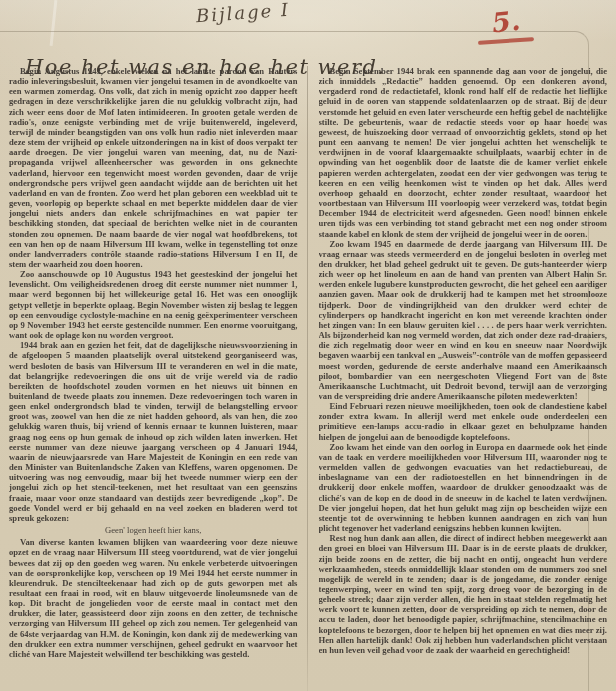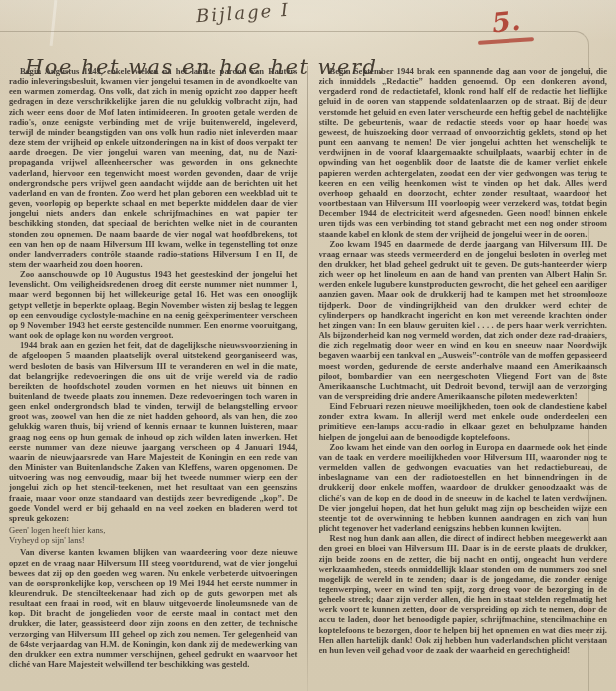--- a/index.html
+++ b/index.html
@@ -93,21 +93,21 @@
     margin-left:9px;
     background:linear-gradient(180deg, rgba(100,90,72,0.38) 0%, rgba(100,90,72,0.30) 90%, rgba(100,90,72,0.08) 100%);
   }
   .para{
     margin:0;
     text-indent:11px;
     font-weight:bold;
   }
   .verse{
     margin:2px 0 2px 0;
-    text-align:left;
+    text-align:center;
   }
   .verse-line{
     text-indent:0;
   }
 </style>
 </head>
 <body>
 
 <div class="page">
   <div class="crease"></div>
@@ -122,21 +122,20 @@
 
   <h1 class="article-title">Hoe het was en hoe het werd.</h1>
 
   <div class="columns">
     <div class="col left-col">
         <p class="para">Begin Augustus 1943, enkele weken na het laatste pardon van Rauters radio inleveringsbesluit, kwamen vier jongelui tesamen in de avondkoelte van een warmen zomerdag. Ons volk, dat zich in menig opzicht zoo dapper heeft gedragen in deze verschrikkelijke jaren die nu gelukkig volbracht zijn, had zich weer eens door de Mof laten intimideeren. In grooten getale werden de radio's, onze eenigste verbinding met de vrije buitenwereld, ingeleverd, terwijl de minder beangstigden van ons volk hun radio niet inleverden maar deze stem der vrijheid op enkele uitzonderingen na in kist of doos verpakt ter aarde droegen. De vier jongelui waren van meening, dat, nu de Nazi-propaganda vrijwel alleenheerscher was geworden in ons geknechte vaderland, hiervoor een tegenwicht moest worden gevonden, daar de vrije ondergrondsche pers vrijwel geen aandacht wijdde aan de berichten uit het vaderland en van de fronten. Zoo werd het plan geboren een weekblad uit te geven, voorlopig op beperkte schaal en met beperkte middelen daar de vier jongelui niets anders dan enkele schrijfmachines en wat papier ter beschikking stonden, dat speciaal de berichten welke niet in de couranten stonden zou opnemen. De naam baarde de vier nogal wat hoofdbrekens, tot een van hen op de naam Hilversum III kwam, welke in tegenstelling tot onze onder landverraders contrôle staande radio-stations Hilversum I en II, de stem der waarheid zou doen hooren.</p>
         <p class="para">Zoo aanschouwde op 10 Augustus 1943 het geesteskind der jongelui het levenslicht. Om veiligheidsredenen droeg dit eerste nummer niet nummer 1, maar werd begonnen bij het willekeurige getal 16. Het was een onooglijk getypt velletje in beperkte oplaag. Begin November wisten zij beslag te leggen op een eenvoudige cyclostyle-machine en na eenig geëxperimenteer verscheen op 9 November 1943 het eerste gestencilde nummer. Een enorme vooruitgang, want ook de oplage kon nu worden vergroot.</p>
         <p class="para">1944 brak aan en gezien het feit, dat de dagelijksche nieuwsvoorziening in de afgeloopen 5 maanden plaatselijk overal uitstekend georganiseerd was, werd besloten de basis van Hilversum III te veranderen en wel in die mate, dat belangrijke redevoeringen die ons uit de vrije wereld via de radio bereikten de hoofdschotel zouden vormen en het nieuws uit binnen en buitenland de tweede plaats zou innemen. Deze redevoeringen toch waren in geen enkel ondergrondsch blad te vinden, terwijl de belangstelling ervoor groot was, zoowel van hen die ze niet hadden gehoord, als van hen, die zoo gelukkig waren thuis, bij vriend of kennis ernaar te kunnen luisteren, maar graag nog eens op hun gemak de inhoud op zich wilden laten inwerken. Het eerste nummer van deze nieuwe jaargang verscheen op 4 Januari 1944, waarin de nieuwjaarsrede van Hare Majesteit de Koningin en een rede van den Minister van Buitenlandsche Zaken van Kleffens, waren opgenomen. De uitvoering was nog eenvoudig, maar bij het tweede nummer wierp een der jongelui zich op het stencil-teekenen, met het resultaat van een geenszins fraaie, maar voor onze standaard van destijds zeer bevredigende „kop”. De goede Vondel werd er bij gehaald en na veel zoeken en bladeren werd tot spreuk gekozen:</p>
         <div class="verse">
           <div class="verse-line">Geen' logen heeft hier kans,</div>
-          <div class="verse-line">Vryheyd op sijn' lans!</div>
         </div>
         <p class="para">Van diverse kanten kwamen blijken van waardeering voor deze nieuwe opzet en de vraag naar Hilversum III steeg voortdurend, wat de vier jongelui bewees dat zij op den goeden weg waren. Nu enkele verbeterde uitvoeringen van de oorspronkelijke kop, verscheen op 19 Mei 1944 het eerste nummer in kleurendruk. De stencilteekenaar had zich op de guts geworpen met als resultaat een fraai in rood, wit en blauw uitgevoerde linoleumsnede van de kop. Dit bracht de jongelieden voor de eerste maal in contact met den drukker, die later, geassisteerd door zijn zoons en den zetter, de technische verzorging van Hilversum III geheel op zich zou nemen. Ter gelegenheid van de 64ste verjaardag van H.M. de Koningin, kon dank zij de medewerking van den drukker een extra nummer verschijnen, geheel gedrukt en waarvoor het cliché van Hare Majesteit welwillend ter beschikking was gesteld.</p>
       </div>
     <div class="divider"></div>
     <div class="col right-col">
         <p class="para">Begin September 1944 brak een spannende dag aan voor de jongelui, die zich inmiddels „Redactie” hadden genoemd. Op een donkeren avond, vergaderd rond de redactietafel, klonk rond half elf de redactie het lieflijke geluid in de ooren van stappende soldatenlaarzen op de straat. Bij de deur verstomde het geluid en even later verscheurde een heftig gebel de nachtelijke stilte. De gebeurtenis, waar de redactie steeds voor op haar hoede was geweest, de huiszoeking door verraad of onvoorzichtig geklets, stond op het punt een aanvang te nemen! De vier jongelui achtten het wenschelijk te verdwijnen in de vooraf klaargemaakte schuilplaats, waarbij echter in de opwinding van het oogenblik door de laatste die de kamer verliet enkele papieren werden achtergelaten, zoodat een der vier gedwongen was terug te keeren en een veilig heenkomen wist te vinden op het dak. Alles werd overhoop gehaald en doorzocht, echter zonder resultaat, waardoor het voortbestaan van Hilversum III voorloopig weer verzekerd was, totdat begin December 1944 de electriciteit werd afgesneden. Geen nood! binnen enkele uren tijds was een verbinding tot stand gebracht met een nog onder stroom staande kabel en klonk de stem der vrijheid de jongelui weer in de ooren.</p>
         <p class="para">Zoo kwam 1945 en daarmede de derde jaargang van Hilversum III. De vraag ernaar was steeds vermeerderd en de jongelui besloten in overleg met den drukker, het blad geheel gedrukt uit te geven. De guts-hanteerder wierp zich weer op het linoleum en aan de hand van prenten van Albert Hahn Sr. werden enkele lugubere kunstproducten gewrocht, die het geheel een aardiger aanzien gaven. Maar ook de drukkerij had te kampen met het stroomlooze tijdperk. Door de vindingrijkheid van den drukker werd echter de cylinderpers op handkracht ingericht en kon met vereende krachten onder het zingen van: In een blauw geruiten kiel . . . . de pers haar werk verrichten. Als bijzonderheid kan nog vermeld worden, dat zich onder deze rad-draaiers, die zich regelmatig door weer en wind en kou en sneeuw naar Noordwijk begaven waarbij een tankval en „Ausweis”-contrôle van de moffen gepasseerd moest worden, gedurende de eerste anderhalve maand een Amerikaansch piloot, bombardier van een neergeschoten Vliegend Fort van de 8ste Amerikaansche Luchtmacht, uit Dedroit bevond, terwijl aan de verzorging van de verspreiding drie andere Amerikaansche piloten medewerkten!</p>
         <p class="para">Eind Februari rezen nieuwe moeilijkheden, toen ook de clandestiene kabel zonder extra kwam. In allerijl werd met enkele oude onderdeelen een primitieve een-lamps accu-radio in elkaar gezet en behulpzame handen hielpen de jongelui aan de benoodigde koptelefoons.</p>
         <p class="para">Zoo kwam het einde van den oorlog in Europa en daarmede ook het einde van de taak en verdere moeilijkheden voor Hilversum III, waaronder nog te vermelden vallen de gedwongen evacuaties van het redactiebureau, de inbeslagname van een der radiotoestellen en het binnendringen in de drukkerij door enkele moffen, waardoor de drukker genoodzaakt was de cliché's van de kop en de dood in de sneeuw in de kachel te laten verdwijnen. De vier jongelui hopen, dat het hun gelukt mag zijn op bescheiden wijze een steentje tot de overwinning te hebben kunnen aandragen en zich van hun plicht tegenover het vaderland eenigszins hebben kunnen kwijten.</p>
         <p class="para">Rest nog hun dank aan allen, die direct of indirect hebben meegewerkt aan den groei en bloei van Hilversum III. Daar is in de eerste plaats de drukker, zijn beide zoons en de zetter, die bij nacht en ontij, ongeacht hun verdere werkzaamheden, steeds onmiddellijk klaar stonden om de nummers zoo snel mogelijk de wereld in te zenden; daar is de jongedame, die zonder eenige tegenwerping, weer en wind ten spijt, zorg droeg voor de bezorging in de geheele streek; daar zijn verder allen, die hen in staat stelden regelmatig het werk voort te kunnen zetten, door de verspreiding op zich te nemen, door de accu te laden, door het benoodigde papier, schrijfmachine, stencilmachine en koptelefoons te bezorgen, door te helpen bij het opnemen en wat dies meer zij. Hen allen hartelijk dank! Ook zij hebben hun vaderlandschen plicht verstaan en hun leven veil gehad voor de zaak der waarheid en gerechtigheid!</p>

